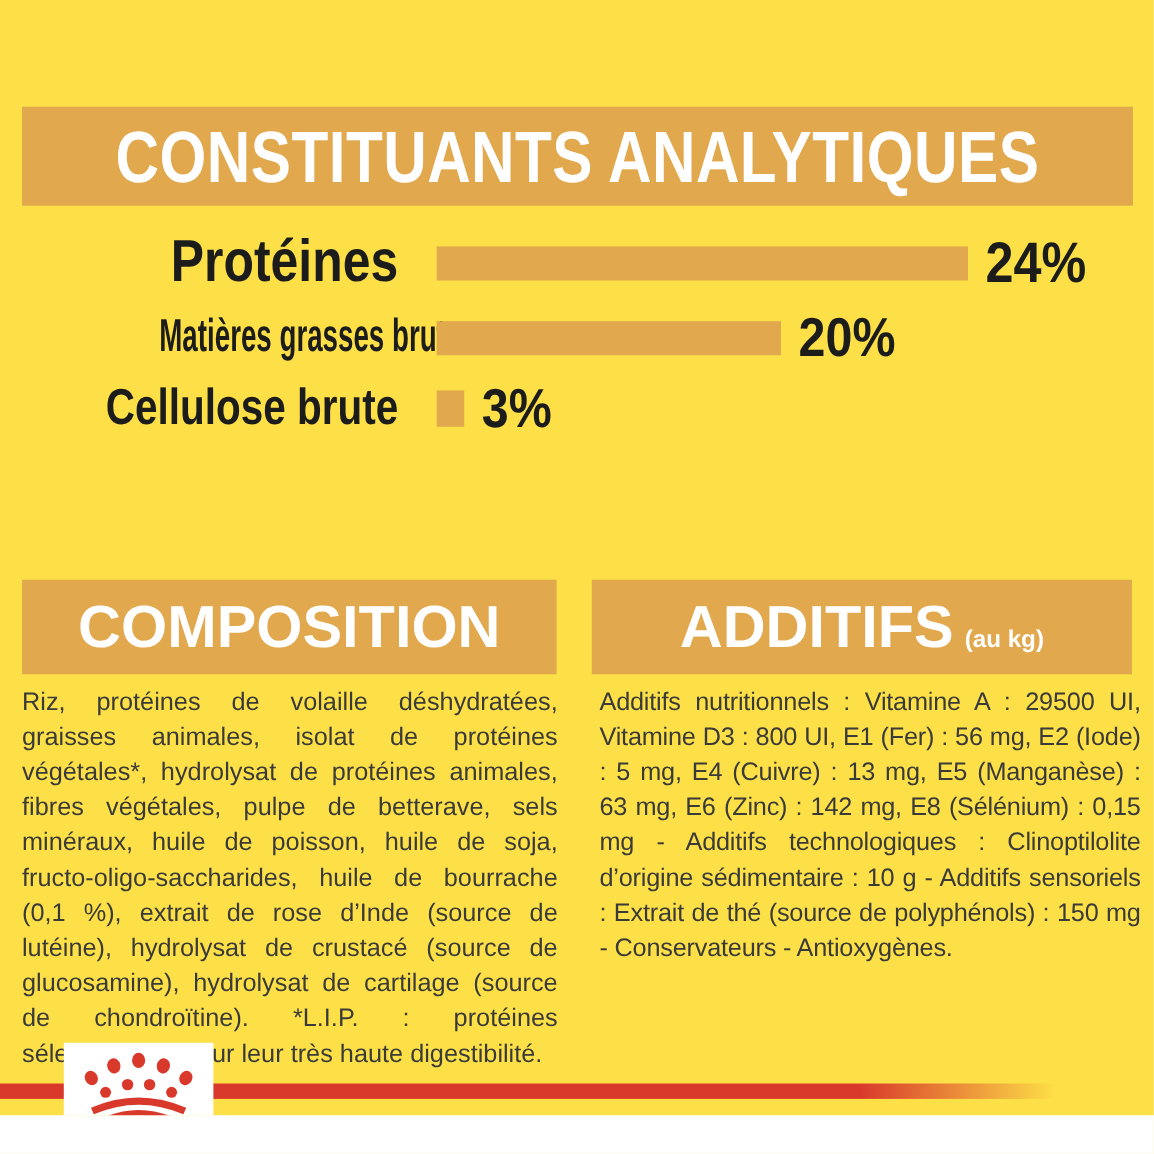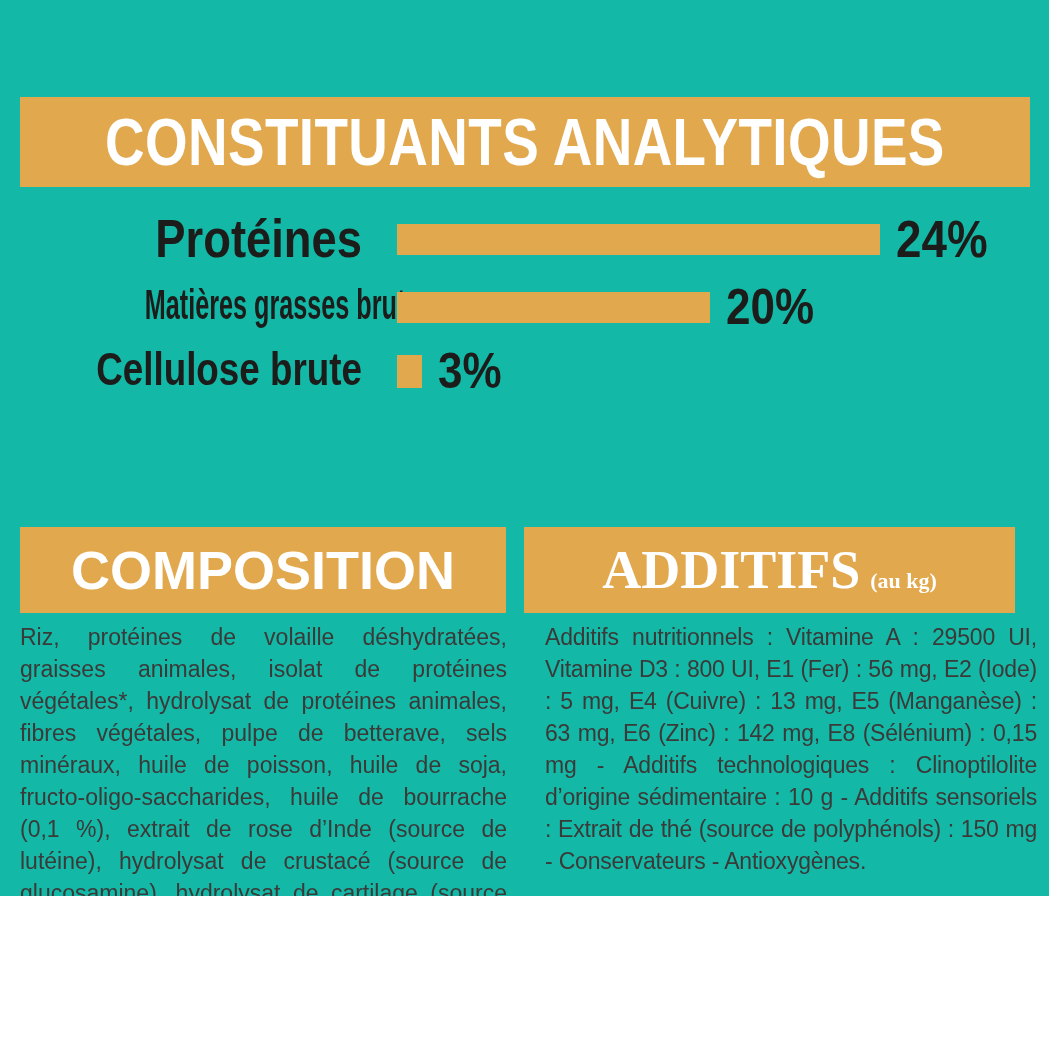--- a/index.html
+++ b/index.html
@@ -1,30 +1,30 @@
 <!DOCTYPE html>
 <html><head>
 <meta charset="utf-8">
 <style>
   html, body { margin:0; padding:0; background:#ffffff; }
   .canvas {
-    position:relative; width:1049px; height:896px; background:#14b8a6;
+    position:relative; width:1049px; height:1014px; background:#fde047;
     font-family:"Liberation Sans", sans-serif; overflow:hidden;
   }
   .gold-banner {
     position:absolute; background:#e2a84d;
     display:flex; align-items:center; justify-content:center;
   }
   .main-banner { left:20px; top:97px; width:1010px; height:90px; }
   .main-title {
     color:#ffffff; font-weight:700; font-size:66px; white-space:nowrap;
     transform:scaleX(0.83); letter-spacing:0.5px;
   }
   .comp-banner { left:20px; top:527px; width:486px; height:86px; }
-  .add-banner  { left:524px; top:527px; width:491px; height:86px;font-family:Liberation Serif, serif; }
+  .add-banner  { left:538px; top:527px; width:491px; height:86px; }
   .section-title-row { display:flex; align-items:baseline; gap:10px; }
   .section-title {
     color:#ffffff; font-weight:700; font-size:54px; white-space:nowrap; line-height:1;
   }
   .section-title-suffix {
     color:#ffffff; font-weight:700; font-size:22px; white-space:nowrap;
   }
   .body-text {
     position:absolute; margin:0; color:#3a3a39; text-align:justify;
     font-size:23px; line-height:32px;

